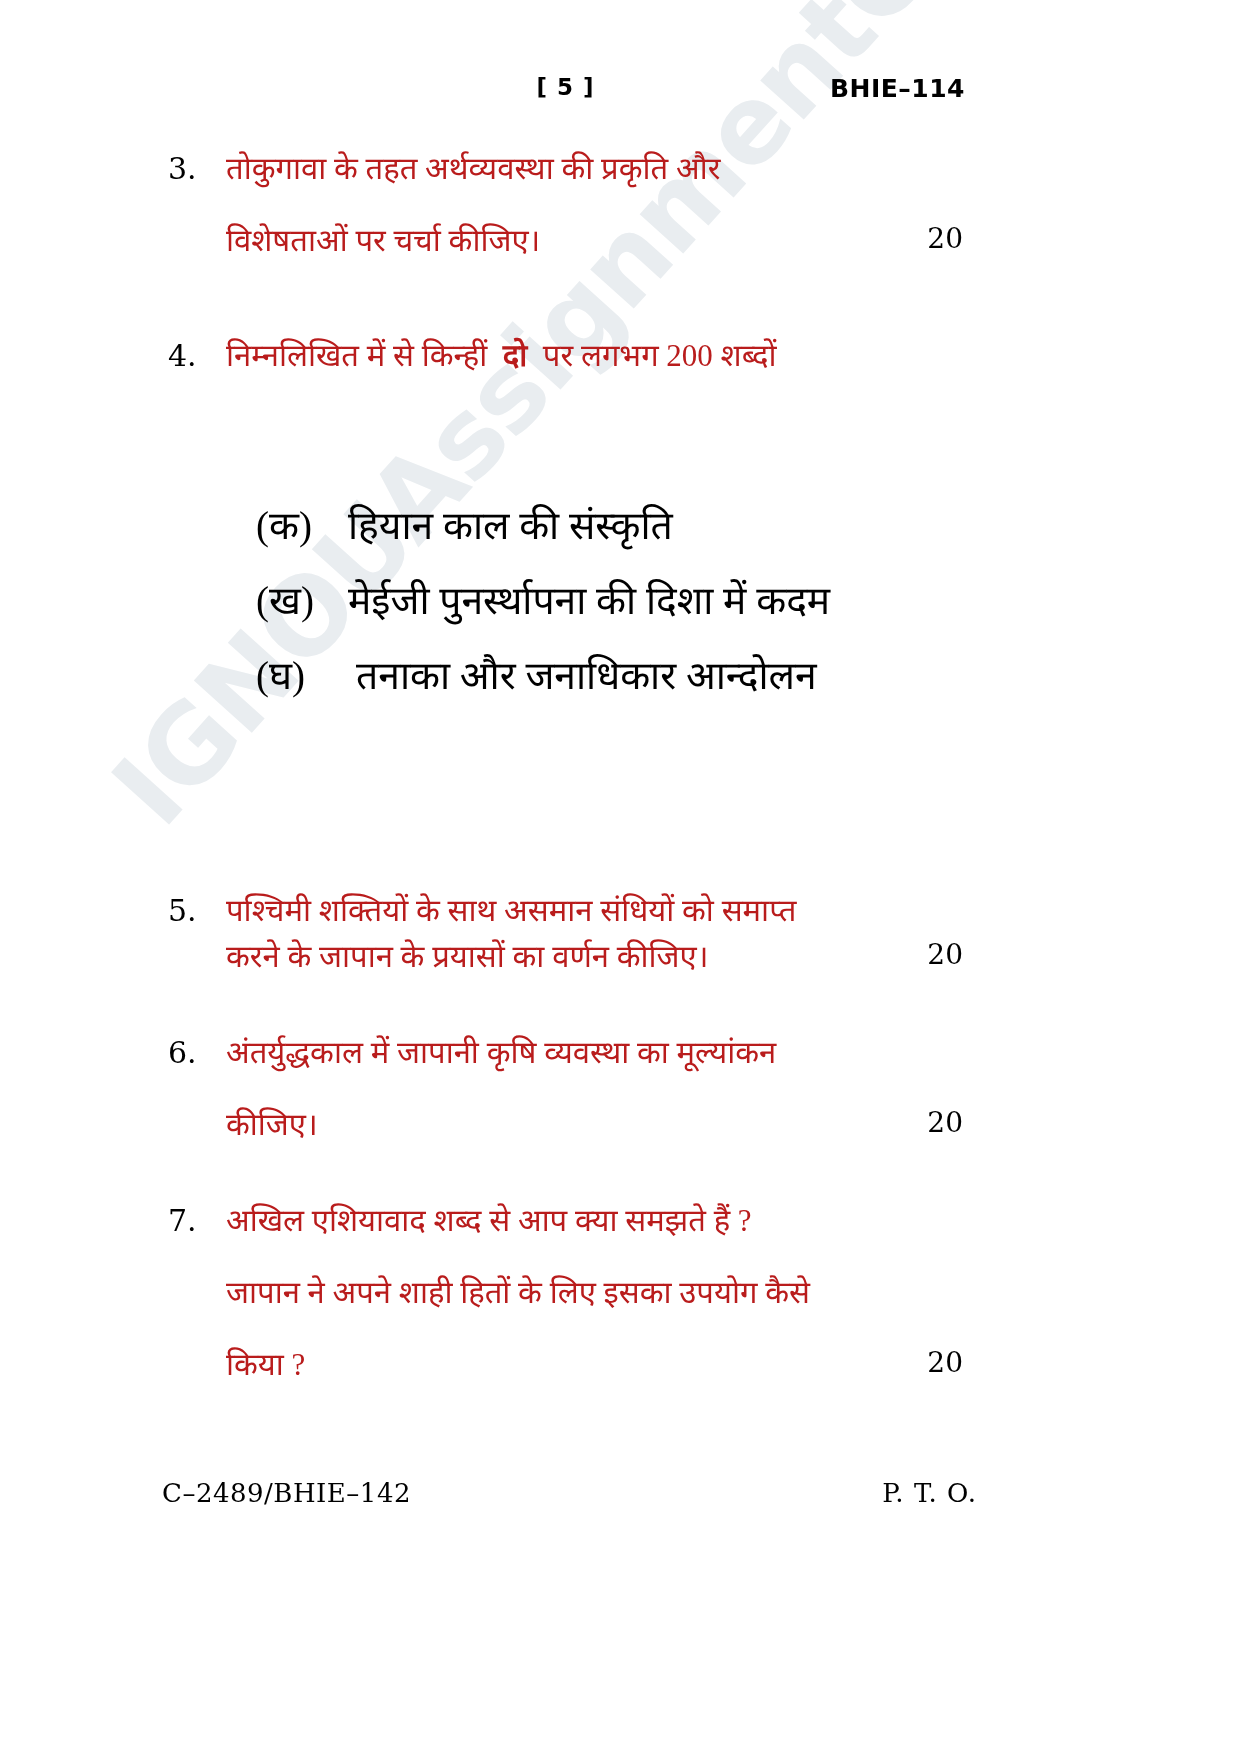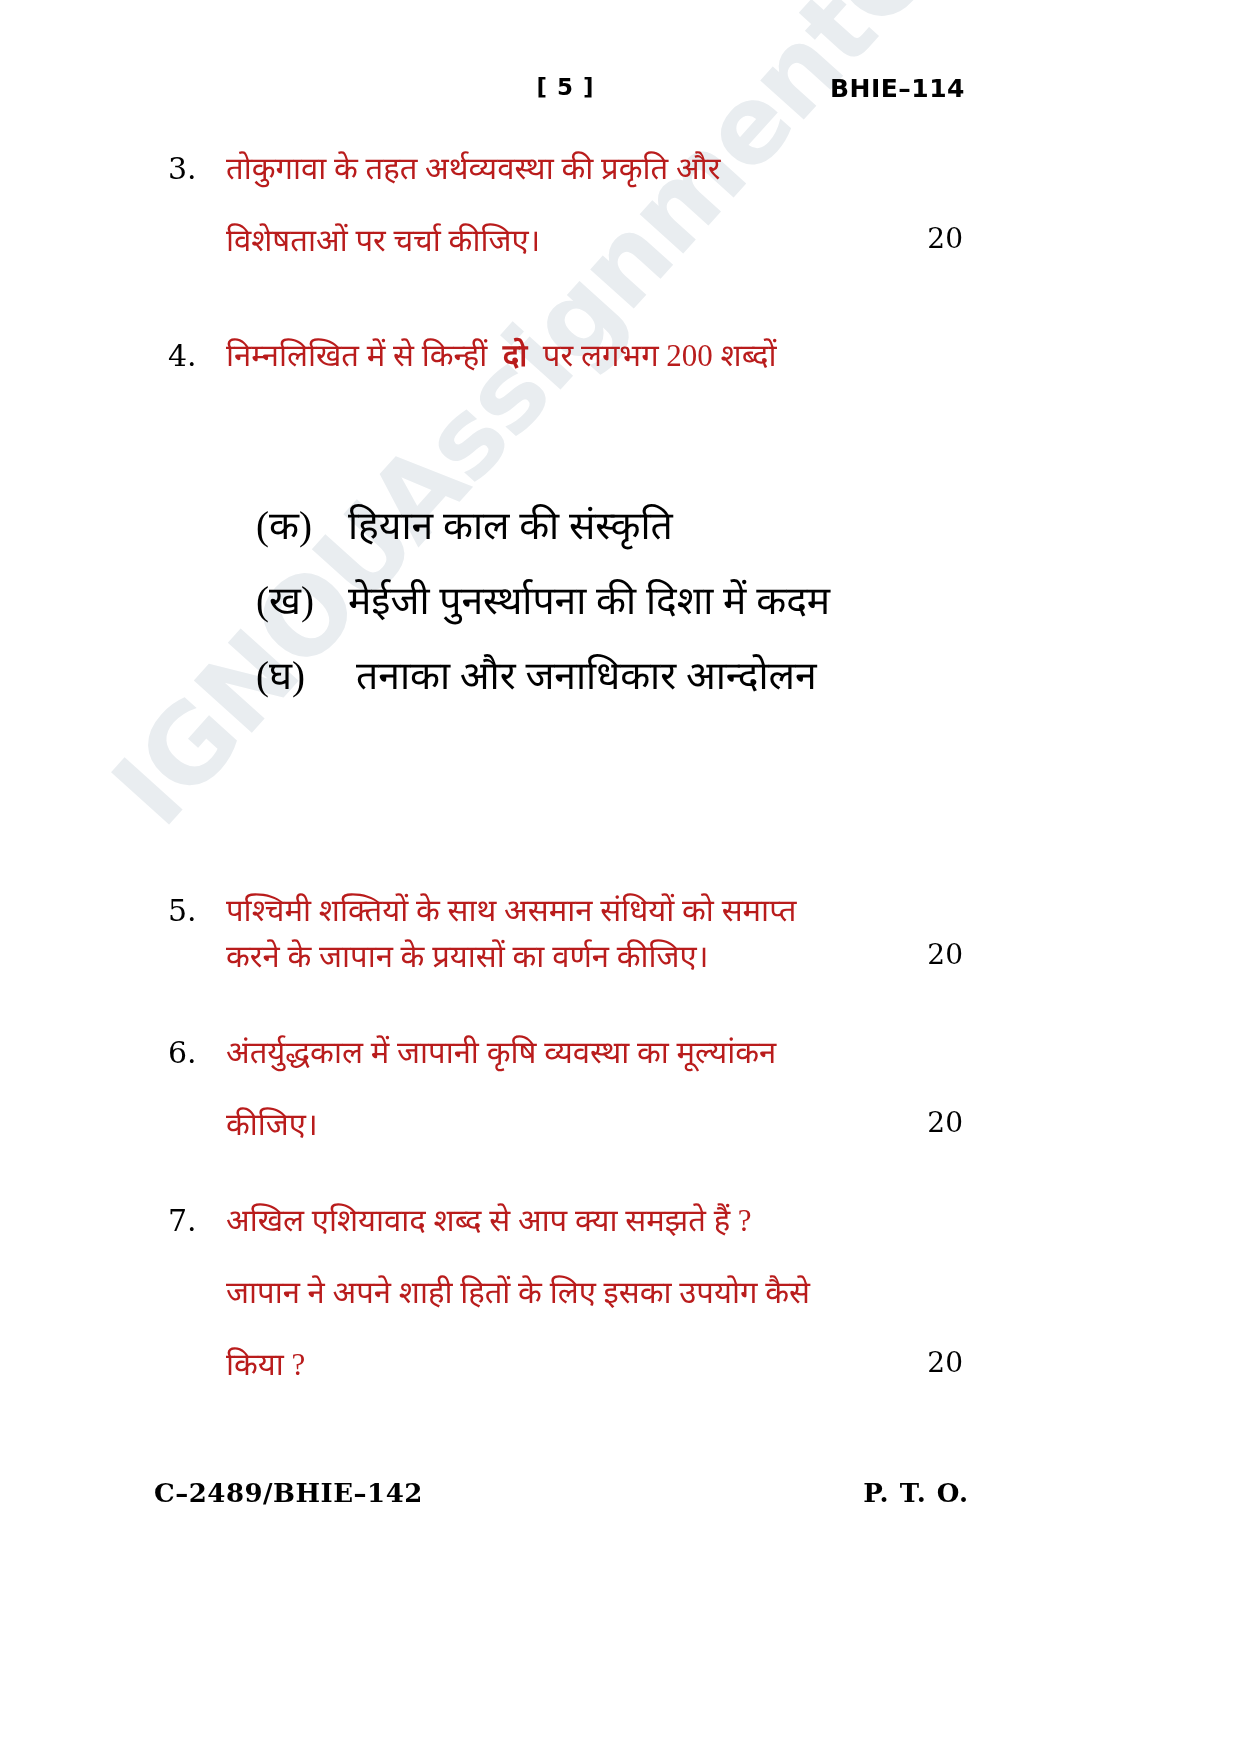--- a/index.html
+++ b/index.html
@@ -149,24 +149,24 @@
     text-align: center;
     font-size: 30px;
     font-weight: 700;
     font-family: "Liberation Serif", "DejaVu Sans", sans-serif;
     letter-spacing: 0.5px;
   }
 
   
   #pagefooter {
     position: absolute;
-    left: 172px;
+    left: 180px;
     width: 795px;
     font-family: "DejaVu Serif", serif;
-    font-weight: 700;
+    font-weight: 400;
     font-size: 26px;
     height: 36px;
   }
   #pagefooter .left {
     position: absolute;
     left: -18px;
     top: 0;
     white-space: nowrap;
     letter-spacing: 0.5px;
   }

